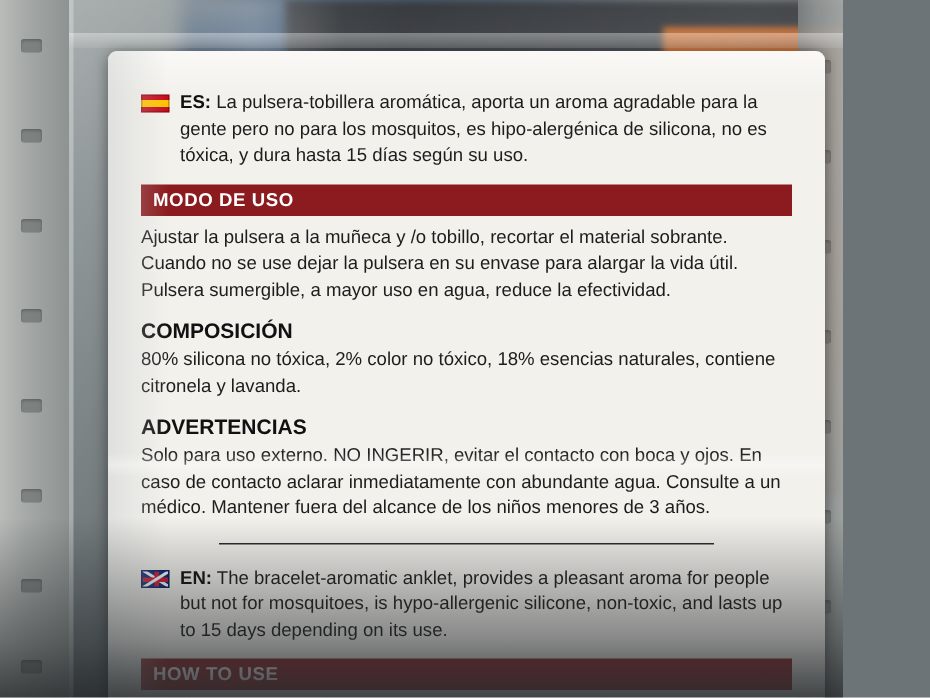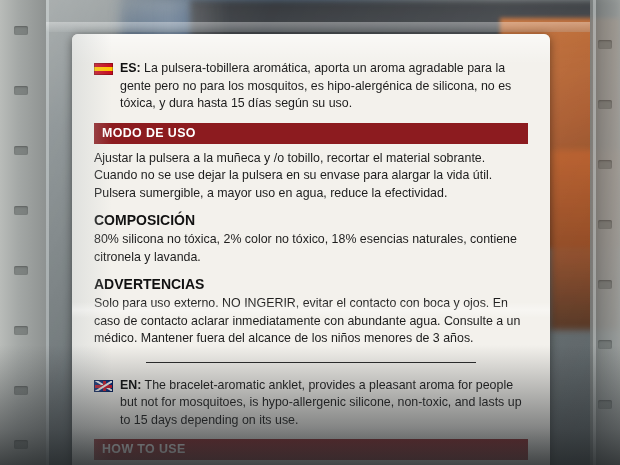--- a/index.html
+++ b/index.html
@@ -8,21 +8,21 @@
   }
   body {
     width: 620px;
     height: 465px;
     overflow: hidden;
     font-family: "Liberation Sans", sans-serif;
     background: #6d7477;
   }
   .photo {
     position: relative;
-    width: 620px;
+    width: 562px;
     height: 465px;
     overflow: hidden;
     background: #7d8486;
   }
   
   .bg-base {
     position: absolute;
     inset: 0;
     background: linear-gradient(160deg, #9aa0a0 0%, #7f8789 22%, #6f7779 45%, #5d6568 70%, #4e5659 100%);
   }

